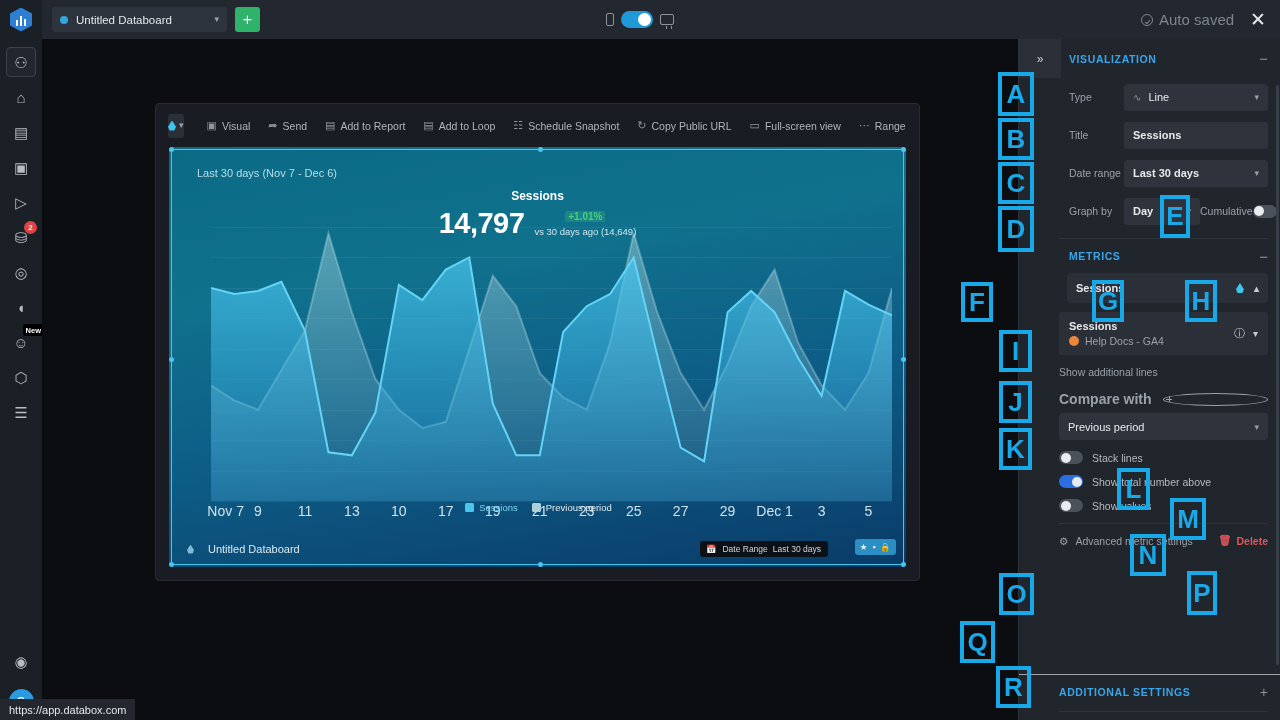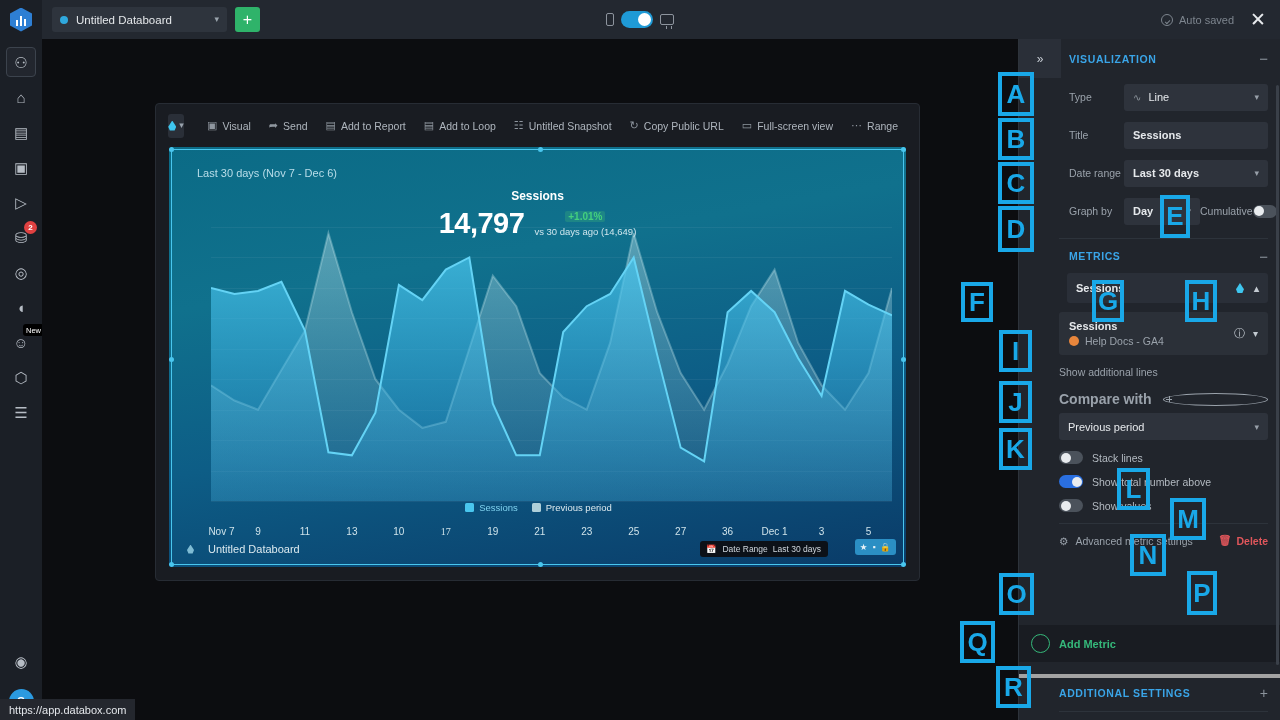--- a/index.html
+++ b/index.html
@@ -48,41 +48,41 @@
   }
   .topbar-center > * { pointer-events: auto; }
   .ico-mobile { width: 8px; height: 13px; border: 1.3px solid #8d949d; border-radius: 2px; }
   .ico-desktop { width: 14px; height: 11px; border: 1.3px solid #8d949d; border-radius: 2px; position: relative; }
   .ico-desktop:after { content:""; position:absolute; left:5px; top:11px; width:4px; height:3px; border-left:1.3px solid #8d949d;border-right:1.3px solid #8d949d;}
   .toggle-pill { width: 32px; height: 17px; border-radius: 9px; background: #1f9ad6; position: relative; }
   .toggle-pill:after { content:""; position:absolute; right:2px; top:2px; width:13px; height:13px; border-radius:50%; background:#fff;}
   .topbar-right {
     position: absolute; right: 0; top: 0; height: 39px; display: flex; align-items: center; gap: 16px; padding-right: 14px;
   }
-  .autosave { display: flex; align-items: center; gap: 6px; font-size: 11px; color: #7d858e; }
+  .autosave { display: flex; align-items: center; gap: 6px; font-size: 15px; color: #7d858e; }
   .check-circle { width: 12px; height: 12px; border: 1.2px solid #7d858e; border-radius: 50%; position: relative; }
   .check-circle:after { content:""; position:absolute; left:2.5px; top:5px; width:4px; height:1.8px; border-left:1.2px solid #7d858e;border-bottom:1.2px solid #7d858e; transform: rotate(-45deg);}
   .close-x { color: #e8ebee; font-size: 19px; font-weight: 300; line-height: 1; }
 
   
   .rail {
     position: absolute; left: 0; top: 39px; width: 42px; height: 681px;
     background: #1b1f26; display: flex; flex-direction: column; align-items: center; padding-top: 8px;
   }
   .rail-item { width: 30px; height: 30px; margin-bottom: 5px; display: flex; align-items: center; justify-content: center; position: relative; border-radius: 4px; }
   .rail-item.active { border: 1px solid #3c434d; background: #22262e; }
   .rail-ico { color: #b6bcc4; font-size: 15px; line-height: 1; }
   .rail-badge {
     position: absolute; top: -1px; right: -1px; background: #e04141; color: #fff;
     font-size: 8px; border-radius: 7px; min-width: 13px; height: 13px; display:flex;align-items:center;justify-content:center;
     padding: 0 3px; font-weight: bold;
   }
   .rail-new {
     position: absolute; top: -3px; right: -8px; background: #000000; color: #fff;
-    font-size: 7.5px; border-radius: 3px; padding: 1.5px 3px; font-weight: normal;
+    font-size: 7.5px; border-radius: 3px; padding: 1.5px 3px; font-weight: bold;
   }
   .rail-bottom { position:absolute; bottom: 6px; left: 0; width: 42px; display:flex; flex-direction:column; align-items:center; gap: 8px;}
   .avatar-s { width: 25px; height: 25px; border-radius: 50%; background: #2b9ae0; color:#fff; font-size:12px; font-weight:bold; display:flex;align-items:center;justify-content:center;}
 
   
   .collapse-tab {
     position: absolute; left: 42px; top: 42px; width: 36px; height: 30px;
     background: #363c46; border-radius: 3px; display:flex;align-items:center;justify-content:center;
     color:#cfd4da; font-size: 13px;
   }
@@ -118,21 +118,21 @@
   .kpi-num { font-size: 29px; font-weight: bold; color:#fff; letter-spacing:-0.5px; line-height:1;}
   .kpi-side { text-align:center; padding-bottom:1px;}
   .kpi-delta { font-size: 10px; font-weight: bold; color: #44d07e; background: rgba(70,190,120,0.28); border-radius:2px; padding:0 3px; display:inline-block;}
   .kpi-vs { font-size: 9.5px; color:#cfe6ee; margin-top:2px;}
 
   .plot { position:absolute; left: 16px; right: 14px; top: 80px; bottom: 44px; }
   .ylabels { position:absolute; left:0; top:0; bottom:22px; width:26px; }
   .ylabel { position:absolute; right:2px; font-size:9px; color:#cfe3ea; transform: translateY(-50%); }
   .gridline { position:absolute; left:26px; right:0; height:1px; background: rgba(255,255,255,0.055); }
   .xlabels { position:absolute; left:26px; right:0; bottom:2px; height:18px;}
-  .xlabel { position:absolute; font-size:10px; color:#cfe3ea; transform: translateX(-50%); margin-top: 23px; }
+  .xlabel { position:absolute; font-size:14px; color:#cfe3ea; transform: translateX(-50%); }
   .legend { position:absolute; left:0; right:0; bottom:10px; display:flex; justify-content:center; gap:14px; align-items:center;}
   .leg { display:flex;align-items:center;gap:5px;font-size:9.5px;}
   .leg-box { width:9px;height:9px;border-radius:1.5px;}
 
   .card-footer { position:absolute; left:0; right:0; bottom:0; height:36px; display:flex; align-items:center; padding:0 18px; }
   .cf-title { font-size:11px; color:#dbe9ef; margin-left:14px;}
   .cf-droplet { width:7px;height:9px;background:#7fbcd4; clip-path: polygon(50% 0, 100% 62%, 80% 100%, 20% 100%, 0 62%);}
   .date-chip { position:absolute; right:78px; bottom:10px; background:#0c1118; border-radius:3px; padding:3px 7px; display:flex;align-items:center;gap:5px; font-size:8.5px; color:#cfd6dd;}
   .icon-tray { position:absolute; right:10px; bottom:12px; background:#2b8fc4; border-radius:3px; padding:3px 5px; display:flex;gap:5px;}
   .icon-tray span { font-size:8.5px; color:#e9f3f8; }
@@ -191,21 +191,21 @@
   .tgl-row span { font-size:10.5px; color:#b3bac1;}
   .adv-row { display:flex;align-items:center; margin: 11px 12px 0 40px; padding-top: 10px; border-top: 1px solid #2d333b;}
   .adv-left { display:flex;align-items:center;gap:7px;font-size:10.5px;color:#9aa2ab;flex:1;}
   .adv-del { display:flex;align-items:center;gap:5px;font-size:10.5px;color:#e0565b;font-weight:bold;}
   .addmetric {
     position:absolute; left:0; right:0; height:37px; background:#191c22;
     display:flex;align-items:center; padding-left:40px;
   }
   .addmetric-plus { position:absolute; left:12px; }
   .addmetric span { font-size:11px; color:#35b87a; font-weight:bold;}
-  .addl-settings { position:absolute; left:0; right:0; display:flex;align-items:center;padding:0 12px 0 40px;height:34px; border-top:4px solid #a3a3a3;}
+  .addl-settings { position:absolute; left:0; right:0; display:flex;align-items:center;padding:0 12px 0 40px;height:34px; border-top:1px solid #a3a3a3;}
   .addl-settings .t { flex:1; font-size:10.5px; font-weight:bold; color:#3aa5e8; letter-spacing:0.6px;}
   .scrollbar { position:absolute; right:1px; top:46px; width:3px; height:580px; background:#3a4049; border-radius:2px;}
 
   
   .anno {
     position:absolute; border:4px solid #19a8e8; color:#19a8e8;
     font-size:26px; font-weight:bold; display:flex;align-items:center;justify-content:center;
     font-family:"Liberation Sans", sans-serif; background:transparent;
   }
   
@@ -316,21 +316,21 @@
         <div class="tb-item">
           <span class="tb-ico">▤</span>
           <span>Add to Report</span>
         </div>
         <div class="tb-item">
           <span class="tb-ico">▤</span>
           <span>Add to Loop</span>
         </div>
         <div class="tb-item">
           <span class="tb-ico">☷</span>
-          <span>Untitled Snapshot</span>
+          <span>Schedule Snapshot</span>
         </div>
         <div class="tb-item">
           <span class="tb-ico">↻</span>
           <span>Copy Public URL</span>
         </div>
         <div class="tb-item">
           <span class="tb-ico">▭</span>
           <span>Full-screen view</span>
         </div>
         <div class="tb-item">
@@ -385,27 +385,27 @@
                 <polygon points="0,400 0.0,88.9 34.5,97.8 69.0,93.3 103.4,80.0 137.9,151.1 172.4,328.9 206.9,333.3 241.4,271.1 275.9,84.4 310.3,106.7 344.8,62.2 379.3,44.4 413.8,257.8 448.3,333.3 482.8,333.3 517.2,153.3 551.7,115.6 586.2,97.8 620.7,44.4 655.2,186.7 689.7,322.2 724.1,342.2 758.6,124.4 793.1,93.3 827.6,124.4 862.1,191.1 896.6,246.7 931.0,93.3 965.5,113.3 1000.0,128.9 1000,400" fill="url(#gSess)"></polygon>
                 <polyline points="0.0,88.9 34.5,97.8 69.0,93.3 103.4,80.0 137.9,151.1 172.4,328.9 206.9,333.3 241.4,271.1 275.9,84.4 310.3,106.7 344.8,62.2 379.3,44.4 413.8,257.8 448.3,333.3 482.8,333.3 517.2,153.3 551.7,115.6 586.2,97.8 620.7,44.4 655.2,186.7 689.7,322.2 724.1,342.2 758.6,124.4 793.1,93.3 827.6,124.4 862.1,191.1 896.6,246.7 931.0,93.3 965.5,113.3 1000.0,128.9" fill="none" stroke="#64d3f5" stroke-width="2" vector-effect="non-scaling-stroke"></polyline>
               </g>
           </svg>
           <div class="xlabels">
               <div class="xlabel" style="left: 0%; transform: translateX(-10%);">Nov 7</div>
               <div class="xlabel" style="left: 6.89655%;">9</div>
               <div class="xlabel" style="left: 13.7931%;">11</div>
               <div class="xlabel" style="left: 20.6897%;">13</div>
               <div class="xlabel" style="left: 27.5862%;">10</div>
-              <div class="xlabel" style="left: 34.4828%; font-family: Liberation Serif, serif;">17</div>
+              <div class="xlabel" style="left: 34.4828%;">17</div>
               <div class="xlabel" style="left: 41.3793%;">19</div>
               <div class="xlabel" style="left: 48.2759%;">21</div>
               <div class="xlabel" style="left: 55.1724%;">23</div>
               <div class="xlabel" style="left: 62.069%;">25</div>
               <div class="xlabel" style="left: 68.9655%;">27</div>
-              <div class="xlabel" style="left: 75.8621%;">36</div>
+              <div class="xlabel" style="left: 75.8621%;">29</div>
               <div class="xlabel" style="left: 82.7586%;">Dec 1</div>
               <div class="xlabel" style="left: 89.6552%;">3</div>
               <div class="xlabel" style="left: 96.5517%;">5</div>
             </div>
           <div class="legend">
             <div class="leg">
               <span class="leg-box" style="background:#49c6ee"></span>
               <span style="color:#7fd2ef">Sessions</span>
             </div>
             <div class="leg">
@@ -545,24 +545,20 @@
       <div class="adv-left">
         <span>⚙</span>
         <span>Advanced metric settings</span>
       </div>
       <div class="adv-del">
         <span>🗑</span>
         <span>Delete</span>
       </div>
     </div>
 
-    <div class="addmetric" style="top:586px">
-      <span class="addmetric-plus" style="width:19px;height:19px;border-radius:50%;border:1.3px solid #35b87a;position:absolute;"></span>
-      <span>Add Metric</span>
-    </div>
 
     <div class="addl-settings" style="top:635px">
       <span class="t">ADDITIONAL SETTINGS</span>
       <span style="color:#8b939c;font-size:14px">+</span>
     </div>
     <div class="divider" style="position:absolute;top:670px;left:40px;right:12px"></div>
 
     <div class="scrollbar"></div>
   </div>
 

